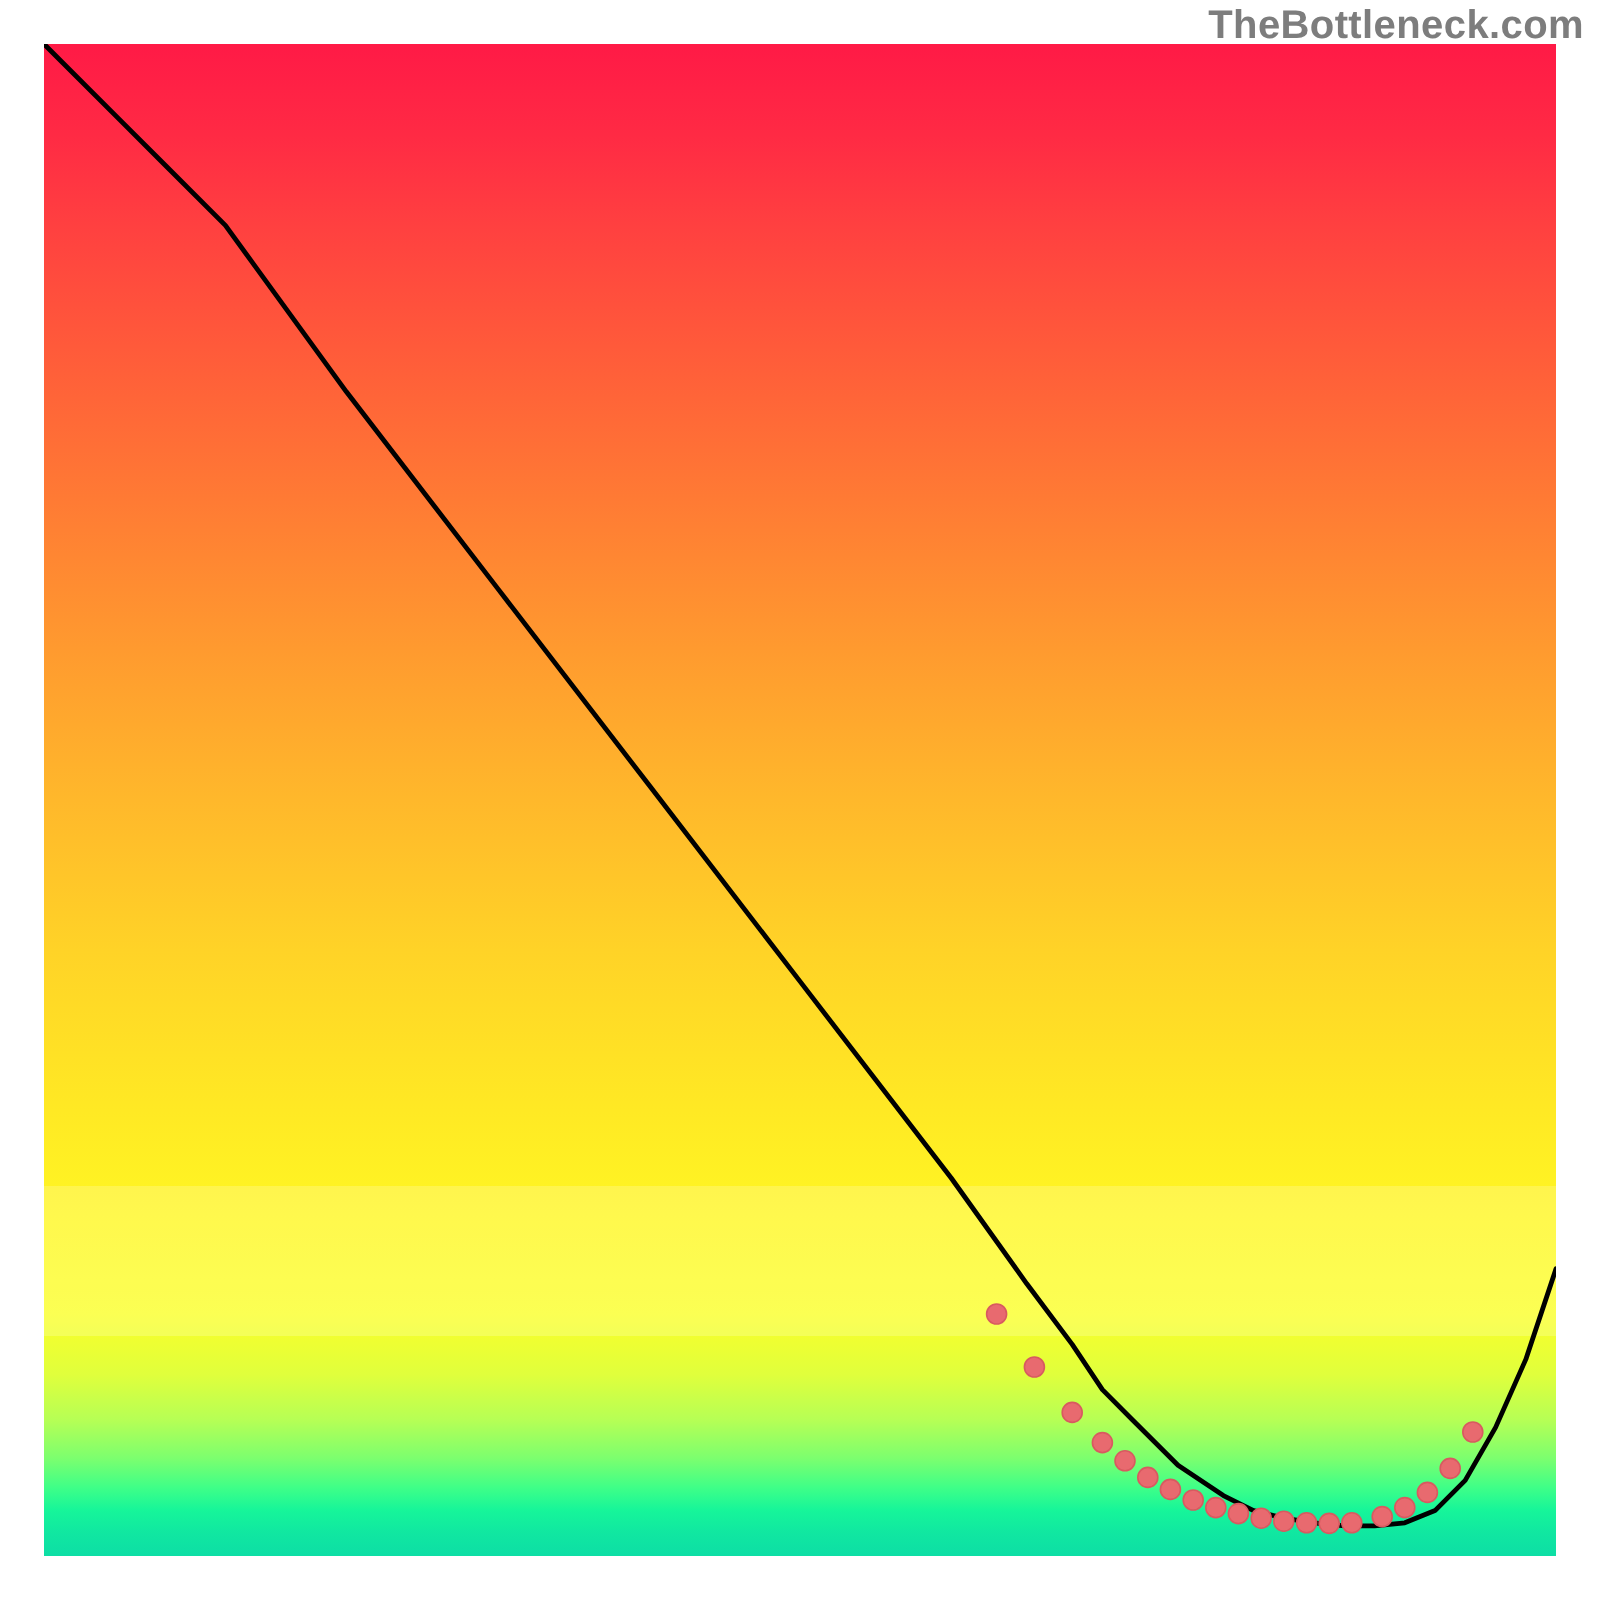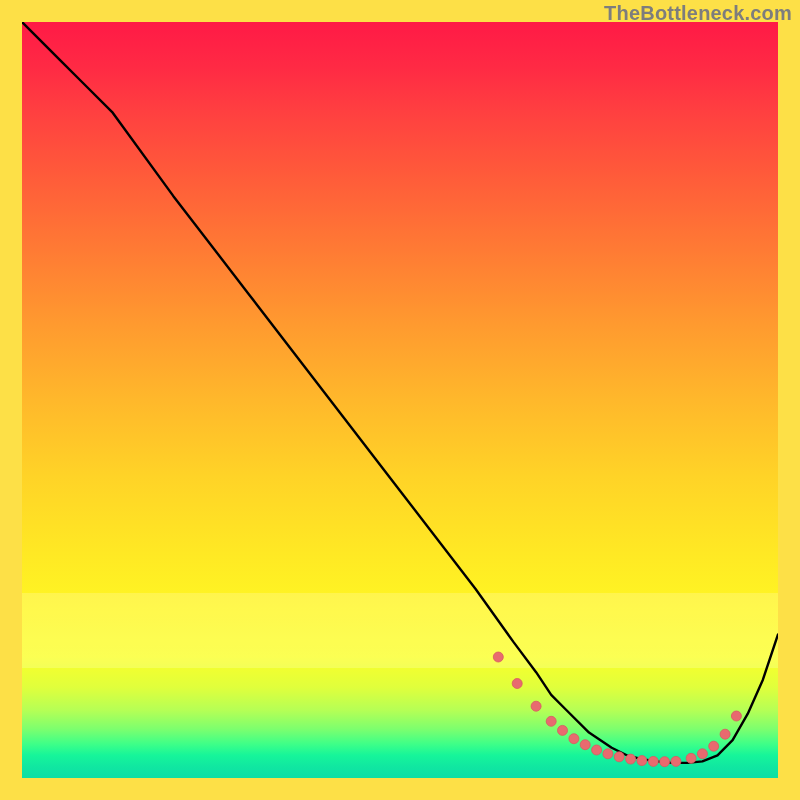--- a/index.html
+++ b/index.html
@@ -8,21 +8,21 @@
     width: 800px;
     height: 800px;
     background: #000;
     overflow: hidden;
     font-family: Arial, Helvetica, sans-serif;
   }
   .stage {
     position: relative;
     width: 800px;
     height: 800px;
-    background: #fde047;
+    background: #ffffff;
   }
   .plot {
     position: absolute;
     left: 22px;
     top: 22px;
     width: 756px;
     height: 756px;
     overflow: hidden;
   }
   .gradient {

